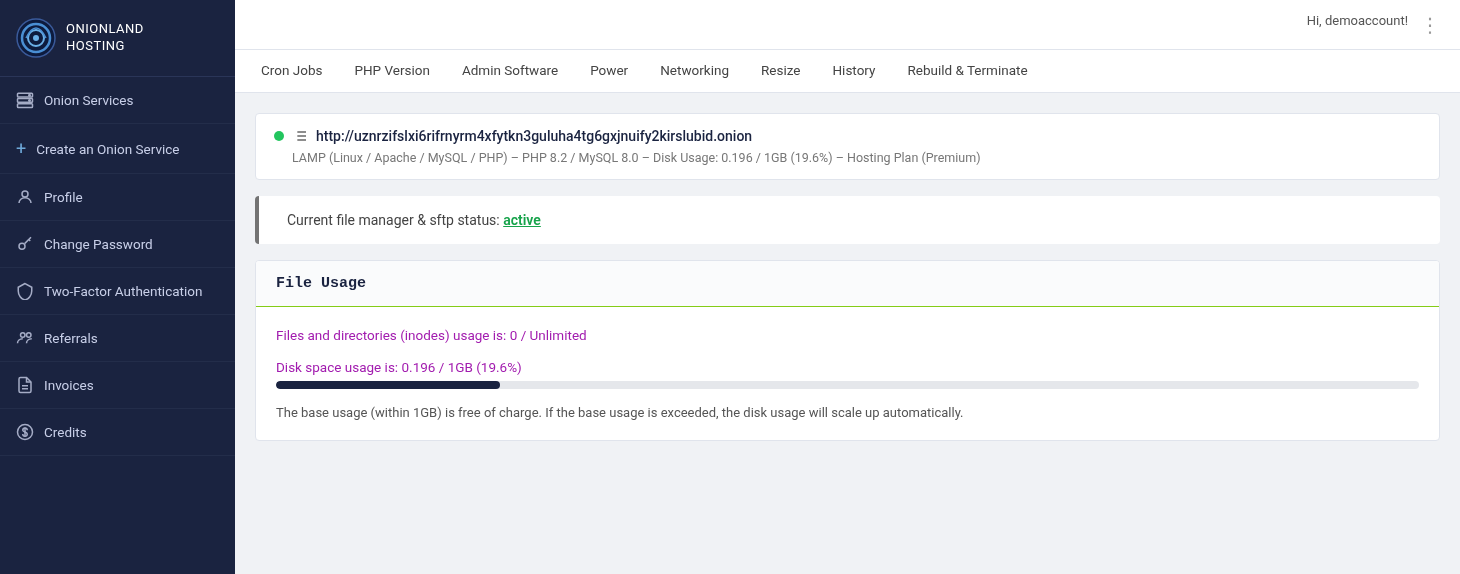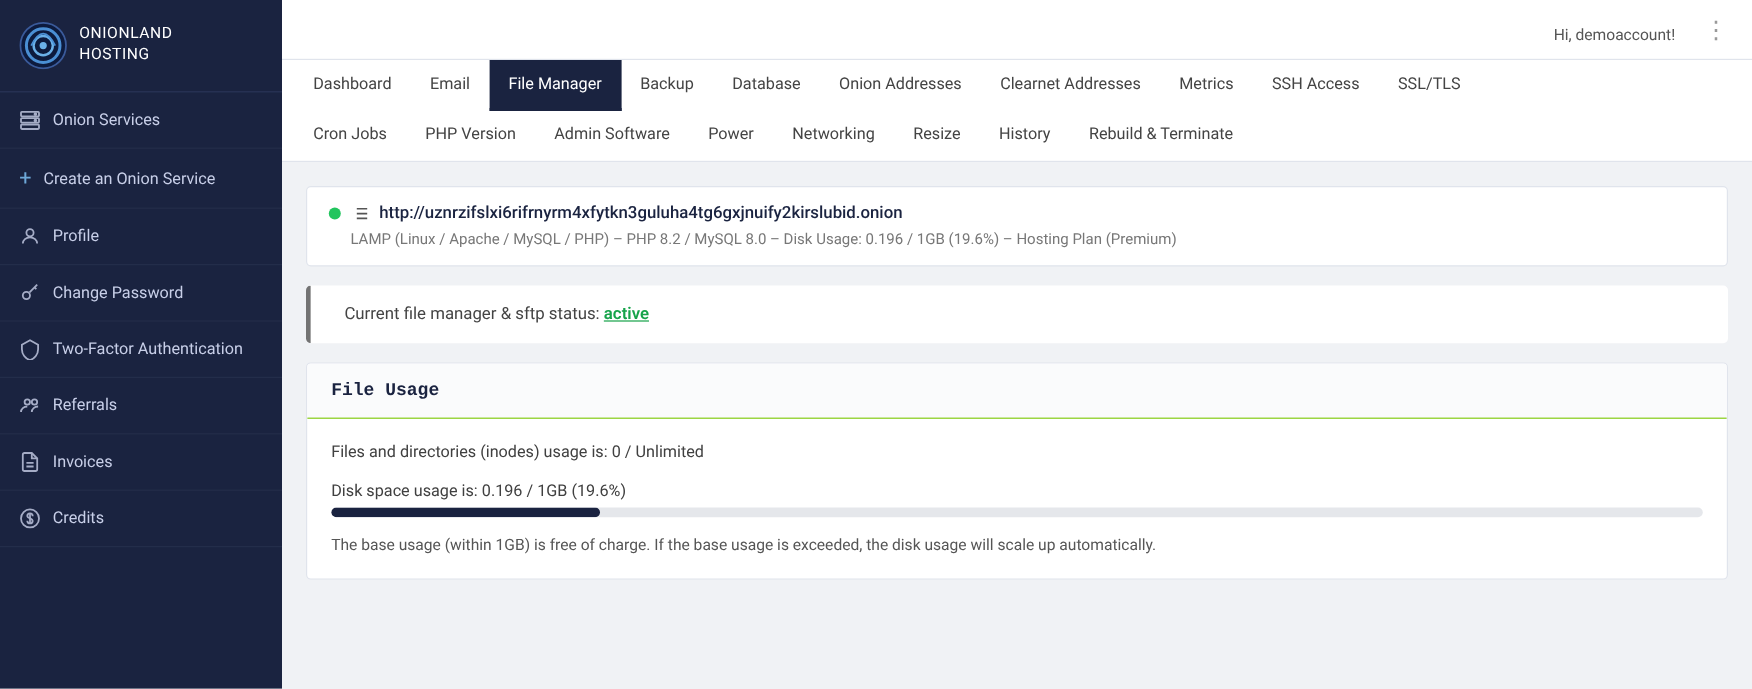--- a/index.html
+++ b/index.html
@@ -69,22 +69,22 @@
       border-bottom: 1px solid #e0e4ec;
       padding: 0 20px;
       display: flex;
       align-items: center;
       justify-content: flex-end;
       height: 50px;
       flex-shrink: 0;
     }
     .topbar-user {
       display: flex;
-      align-items: flex-end;
-      gap: 24px;
+      align-items: flex-start;
+      gap: 12px;
       color: #555;
       font-size: 13px;
     }
     .topbar-dots { font-size: 20px; color: #999; cursor: pointer; }
 
     
     .tabs-container {
       background: #fff;
       border-bottom: 1px solid #e0e4ec;
       flex-shrink: 0;
@@ -173,21 +173,21 @@
       color: #1a2340;
     }
     .panel-body {
       padding: 20px;
     }
     .usage-row {
       margin-bottom: 16px;
     }
     .usage-label {
       font-size: 13.5px;
-      color: #404040;
+      color: #a21caf;
       margin-bottom: 6px;
     }
     .progress-bar-bg {
       height: 8px;
       background: #e5e7eb;
       border-radius: 4px;
       overflow: hidden;
     }
     .progress-bar-fill {
       height: 100%;
@@ -304,32 +304,20 @@
 <div class="main">
 
   <div class="topbar">
     <div class="topbar-user">
       <span>Hi, demoaccount!</span>
       <span class="topbar-dots">⋮</span>
     </div>
   </div>
 
   <div class="tabs-container">
-    <div class="tabs-row">
-      <div class="tab">Dashboard</div>
-      <div class="tab">Email</div>
-      <div class="tab active">File Manager</div>
-      <div class="tab">Backup</div>
-      <div class="tab">Database</div>
-      <div class="tab">Onion Addresses</div>
-      <div class="tab">Clearnet Addresses</div>
-      <div class="tab">Metrics</div>
-      <div class="tab">SSH Access</div>
-      <div class="tab">SSL/TLS</div>
-    </div>
     <div class="tabs-row">
       <div class="tab">Cron Jobs</div>
       <div class="tab">PHP Version</div>
       <div class="tab">Admin Software</div>
       <div class="tab">Power</div>
       <div class="tab">Networking</div>
       <div class="tab">Resize</div>
       <div class="tab">History</div>
       <div class="tab">Rebuild &amp; Terminate</div>
     </div>

